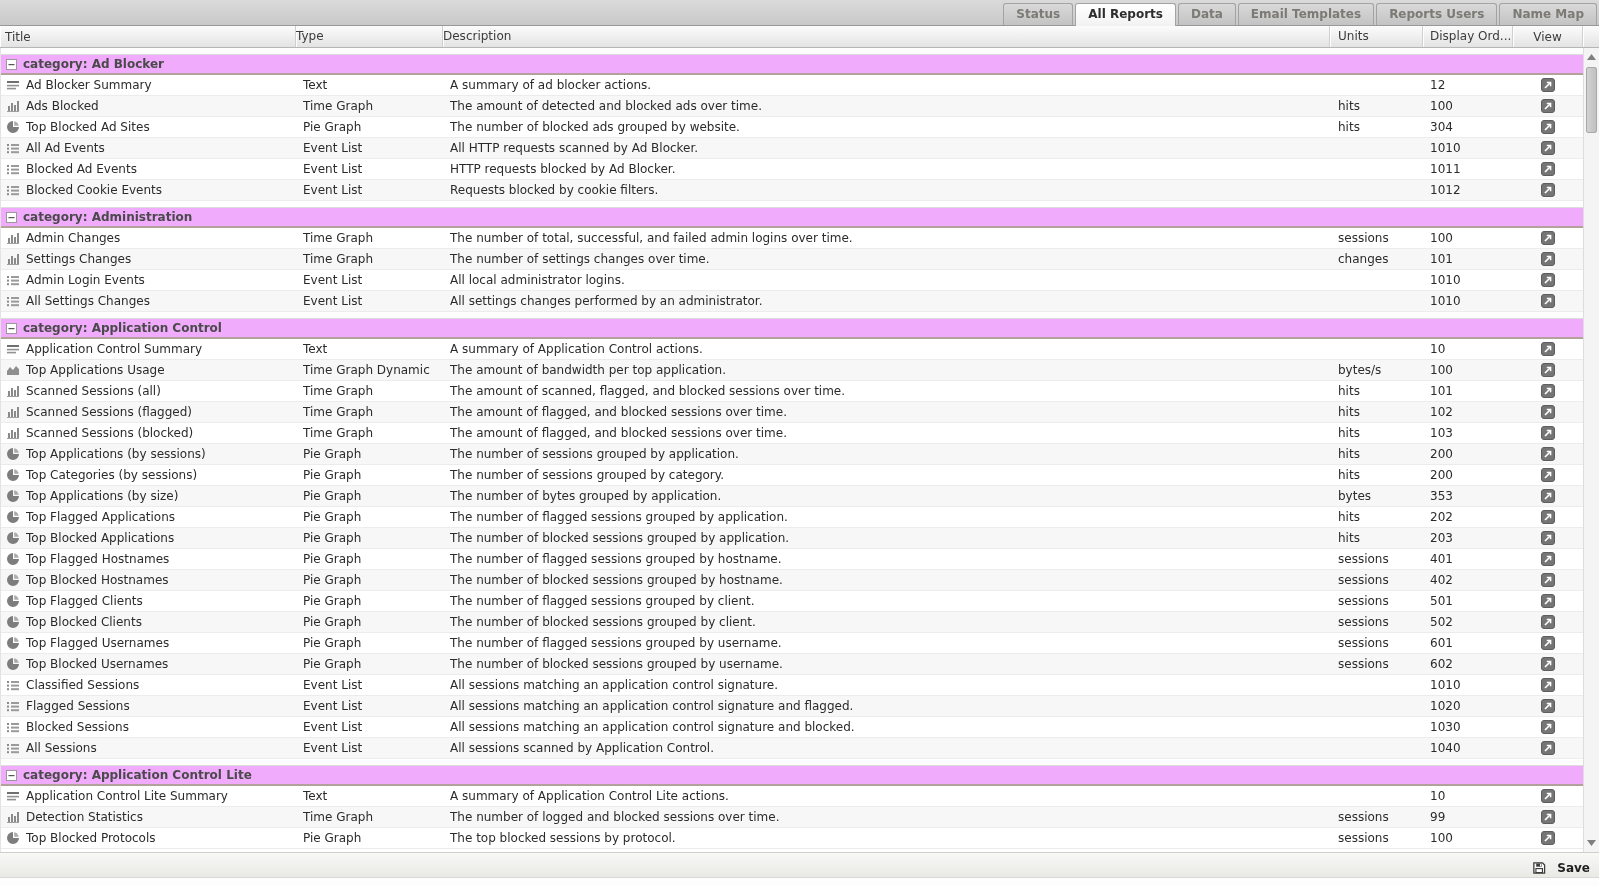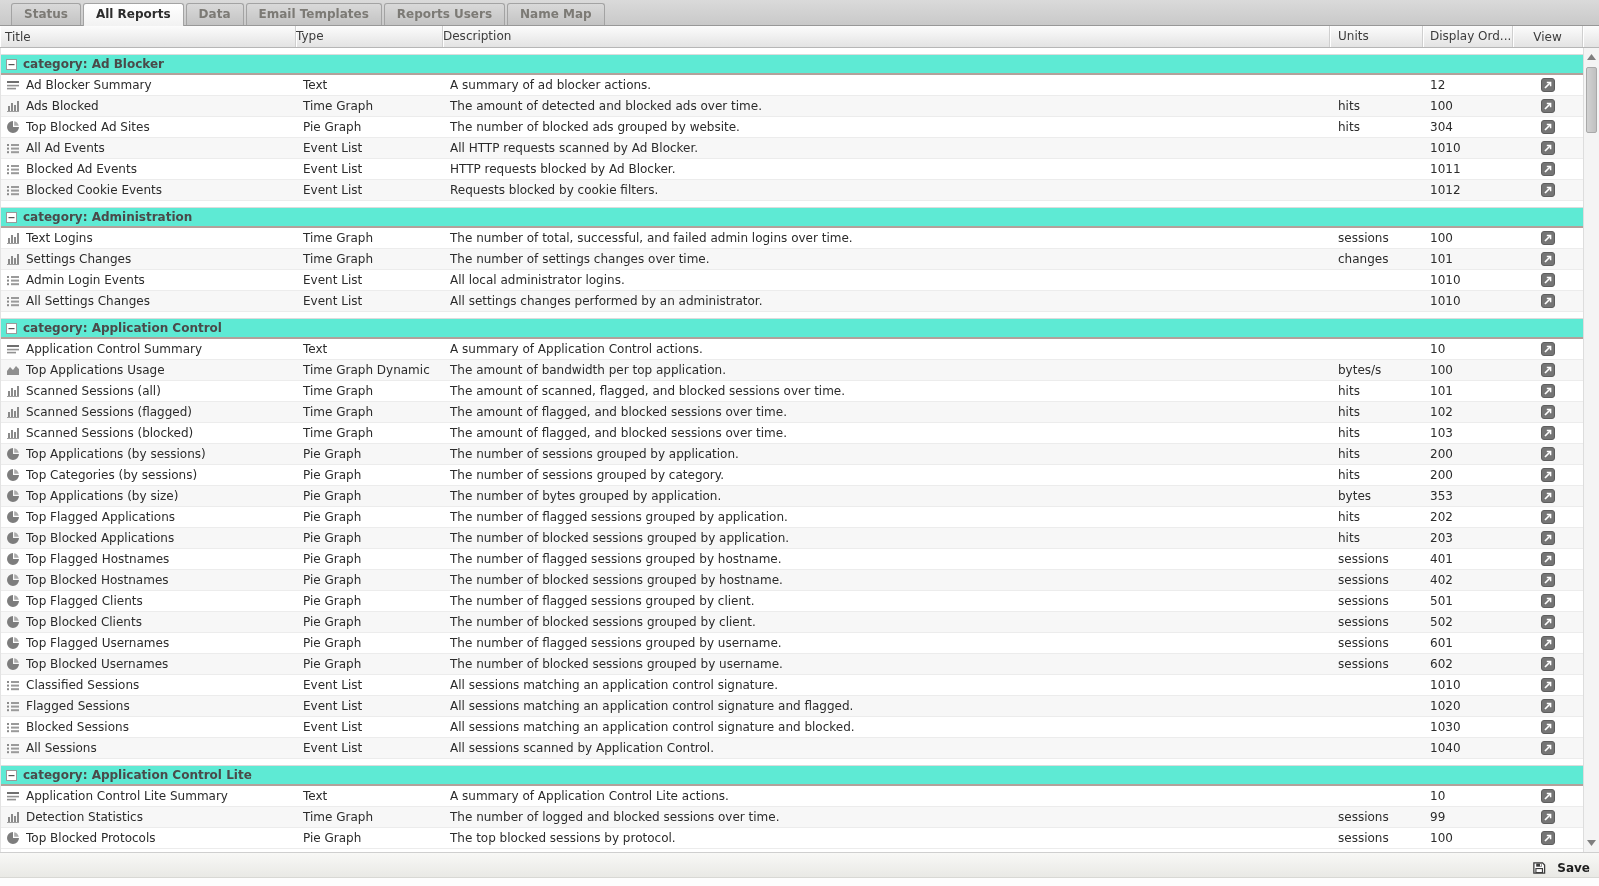--- a/index.html
+++ b/index.html
@@ -7,21 +7,21 @@
   body {
     font-family:"DejaVu Sans","Liberation Sans",sans-serif;
     font-size:12px; color:#222; background:#fff;
   }
 
   
   .tabbar {
     height:26px; width:100%;
     background:linear-gradient(#dadada,#c9c9c9);
     border-bottom:1px solid #989898;
-    display:flex; align-items:flex-end; padding-left:11px;
+    display:flex; align-items:flex-end; padding-left:2px;justify-content:flex-end;
   }
   .tab {
     height:22px; line-height:20px; padding:0 12px; margin-right:2px;
     background:linear-gradient(#d9d9d9,#c3c3c3);
     border:1px solid #a3a3a3; border-bottom:none;
     border-radius:3px 3px 0 0;
     font-weight:bold; font-size:12px; color:#7c7a75;
     cursor:pointer; white-space:nowrap;
   }
   .tab.active {
@@ -49,21 +49,21 @@
     position:relative; height:804px; width:100%;
     background:#fff; overflow:hidden;
     border-left:1px solid #e3e3e3;
   }
   .grid-rows { margin-right:16px; }
 
   .cat-gap { height:6px; background:#fff; }
   .cat-row {
     height:19px; display:flex; align-items:center; padding-left:5px;
     border-top:1px solid #dcdcdc;
-    background:#5eead4; font-weight:bold; color:#4a4a4a; cursor:pointer;
+    background:#f0abfc; font-weight:bold; color:#4a4a4a; cursor:pointer;
     white-space:nowrap;
   }
   .cat-line { height:2px; }
 
   .grid-row {
     height:21px; display:flex; background:#fff;
     border-bottom:1px solid #ececec; cursor:pointer;
   }
   .grid-row.alt { background:#f7f7f7; }
   .cell {
@@ -322,21 +322,21 @@
           <div class="cell col-title">
             <span class="ticon">
               <svg width="14" height="14" viewBox="0 0 14 14">
                 <rect x="2" y="7" width="2" height="5" fill="#8a8a8a"></rect>
                 <rect x="5" y="4" width="2" height="8" fill="#8a8a8a"></rect>
                 <rect x="8" y="6" width="2" height="6" fill="#8a8a8a"></rect>
                 <rect x="11" y="2" width="2" height="10" fill="#8a8a8a"></rect>
                 <rect x="1" y="12" width="12" height="1" fill="#a0a0a0"></rect>
               </svg>
             </span>
-            <span class="ttext">Text Logins</span>
+            <span class="ttext">Admin Changes</span>
           </div>
           <div class="cell col-type">Time Graph</div>
           <div class="cell col-desc">The number of total, successful, and failed admin logins over time.</div>
           <div class="cell col-units">sessions</div>
           <div class="cell col-display">100</div>
           <div class="cell col-view">
             <span class="viewbtn">
               <svg width="14" height="14" viewBox="0 0 14 14">
                 <rect x="0.5" y="0.5" width="13" height="13" rx="2.5" fill="#757575" stroke="#5e5e5e"></rect>
                 <path d="M4 10 L9 5" stroke="#ffffff" stroke-width="1.7" fill="none"></path>

